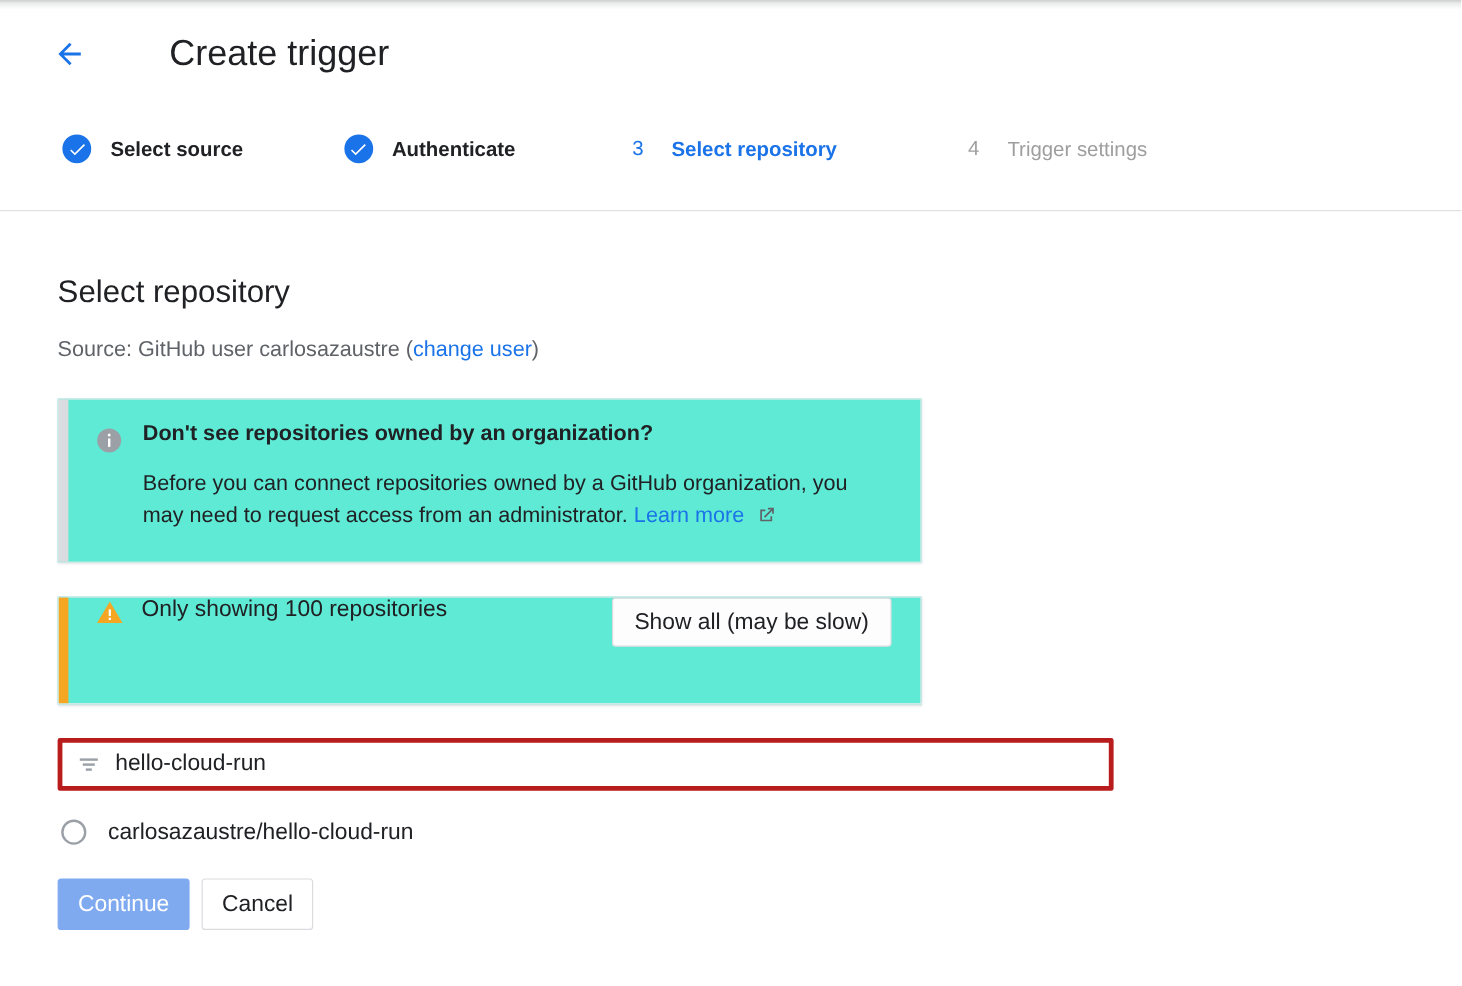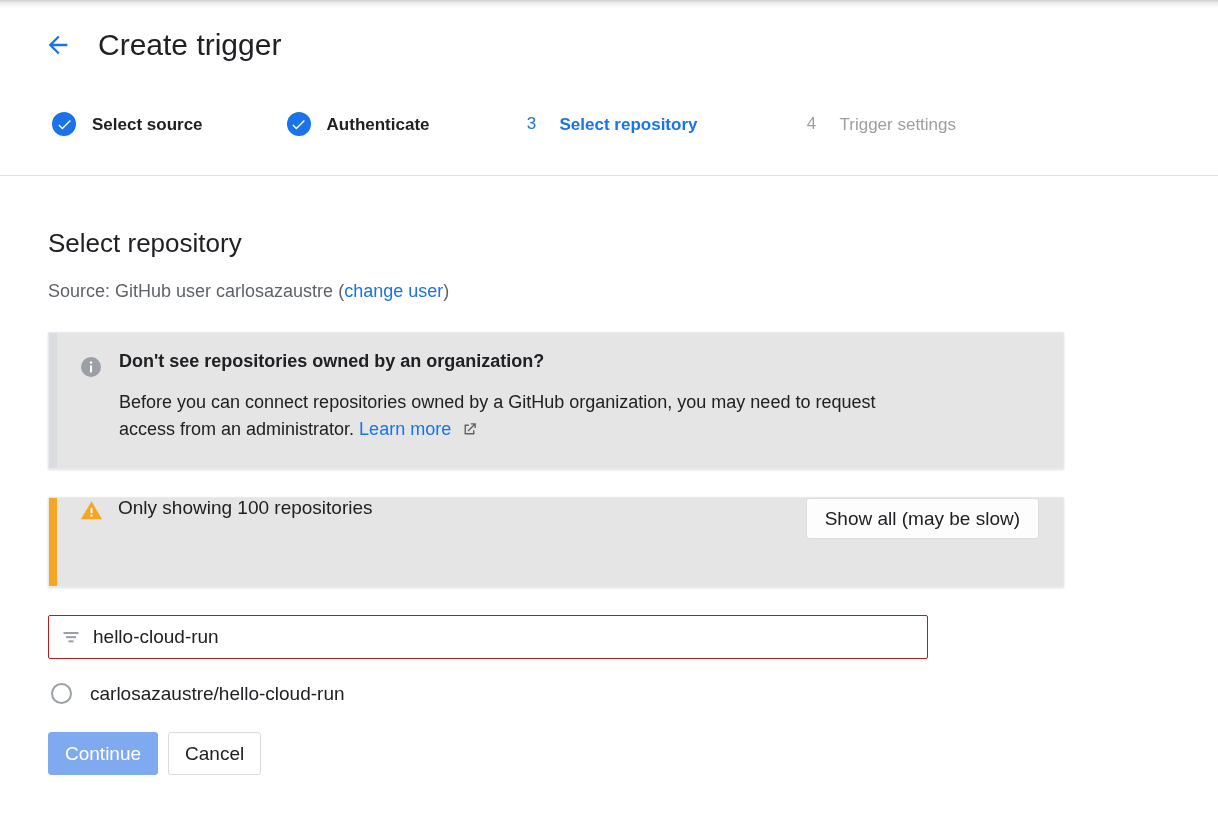--- a/index.html
+++ b/index.html
@@ -24,21 +24,21 @@
     pointer-events: none;
     z-index: 5;
   }
 
   
   .header {
     position: absolute; top: 0; left: 0;
     width: 1218px; height: 91px;
     background: #ffffff;
     border-bottom: 1px solid #e0e0e0;
-    display: flex; align-items: center;
+    display: flex; align-items: center; gap: 43px;
   }
   .back-btn {
     margin-left: 36px;
     width: 44px; height: 44px;
     display: flex; align-items: center; justify-content: center;
     border-radius: 50%;
     cursor: pointer;
     background: transparent;
     border: none;
     padding: 0;
@@ -125,22 +125,22 @@
   .link {
     color: #1a73e8;
     text-decoration: none;
     cursor: pointer;
   }
 
   
   .card {
     position: relative;
     margin-left: 48px;
-    width: 1016px;
-    background: #e5e5e5;
+    width: 720px;
+    background: #5eead4;
     border: 1px solid #e8eaed;
     box-shadow: 0 1px 2px rgba(60,64,67,0.18);
   }
   .card-accent {
     position: absolute;
     top: 0; left: 0; bottom: 0;
     width: 8px;
   }
   .card-accent.gray { background: #dadce0; }
   .card-accent.amber { background: #f5a623; }
@@ -202,21 +202,21 @@
     padding: 9px 18px;
     cursor: pointer;
     line-height: 1.15;
   }
 
   
   .filter-row {
     margin: 28px 0 0 48px;
     width: 880px;
     height: 44px;
-    border: 1px solid #b91c1c;
+    border: 4px solid #b91c1c;
     border-radius: 2px;
     background: #ffffff;
     display: flex;
     align-items: center;
     padding: 0 12px;
   }
   .filter-icon { flex: none; display: flex; margin-right: 12px; }
   .filter-input {
     flex: 1 1 auto;
     border: none;

